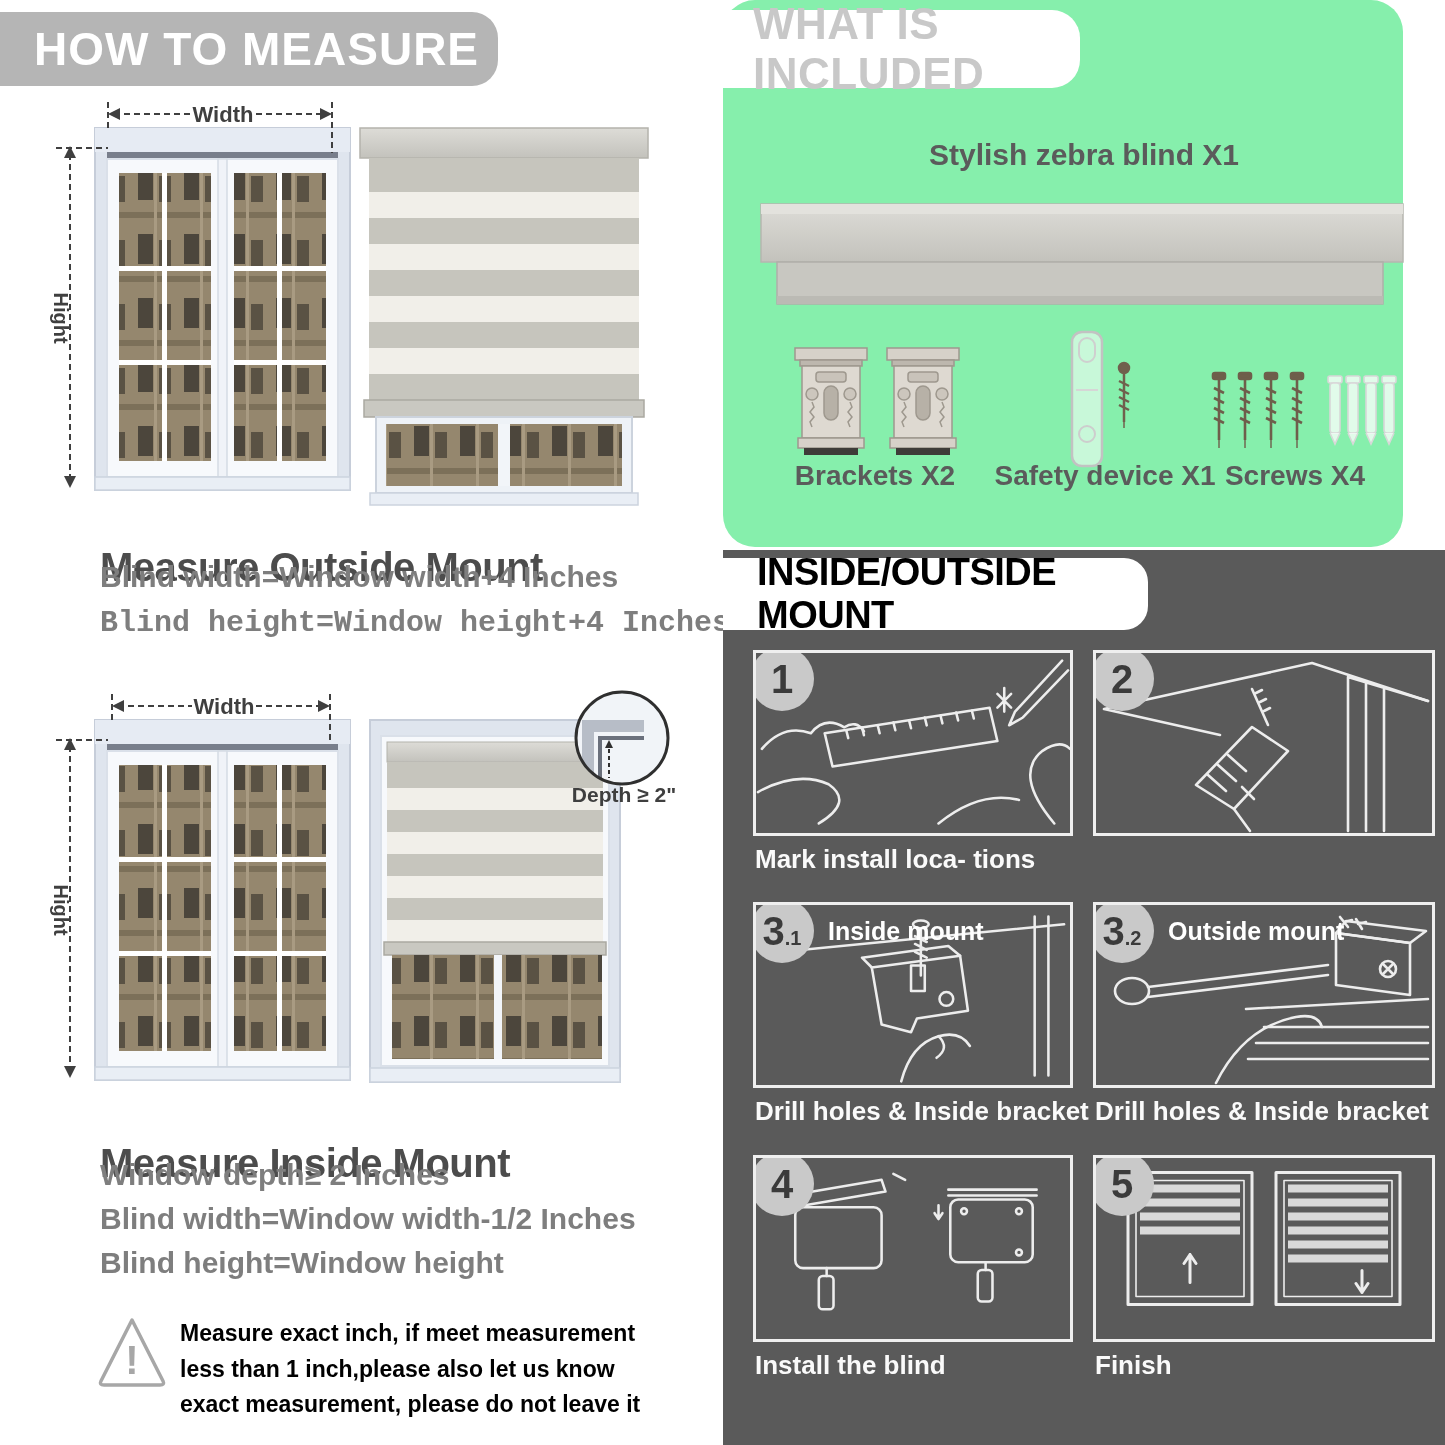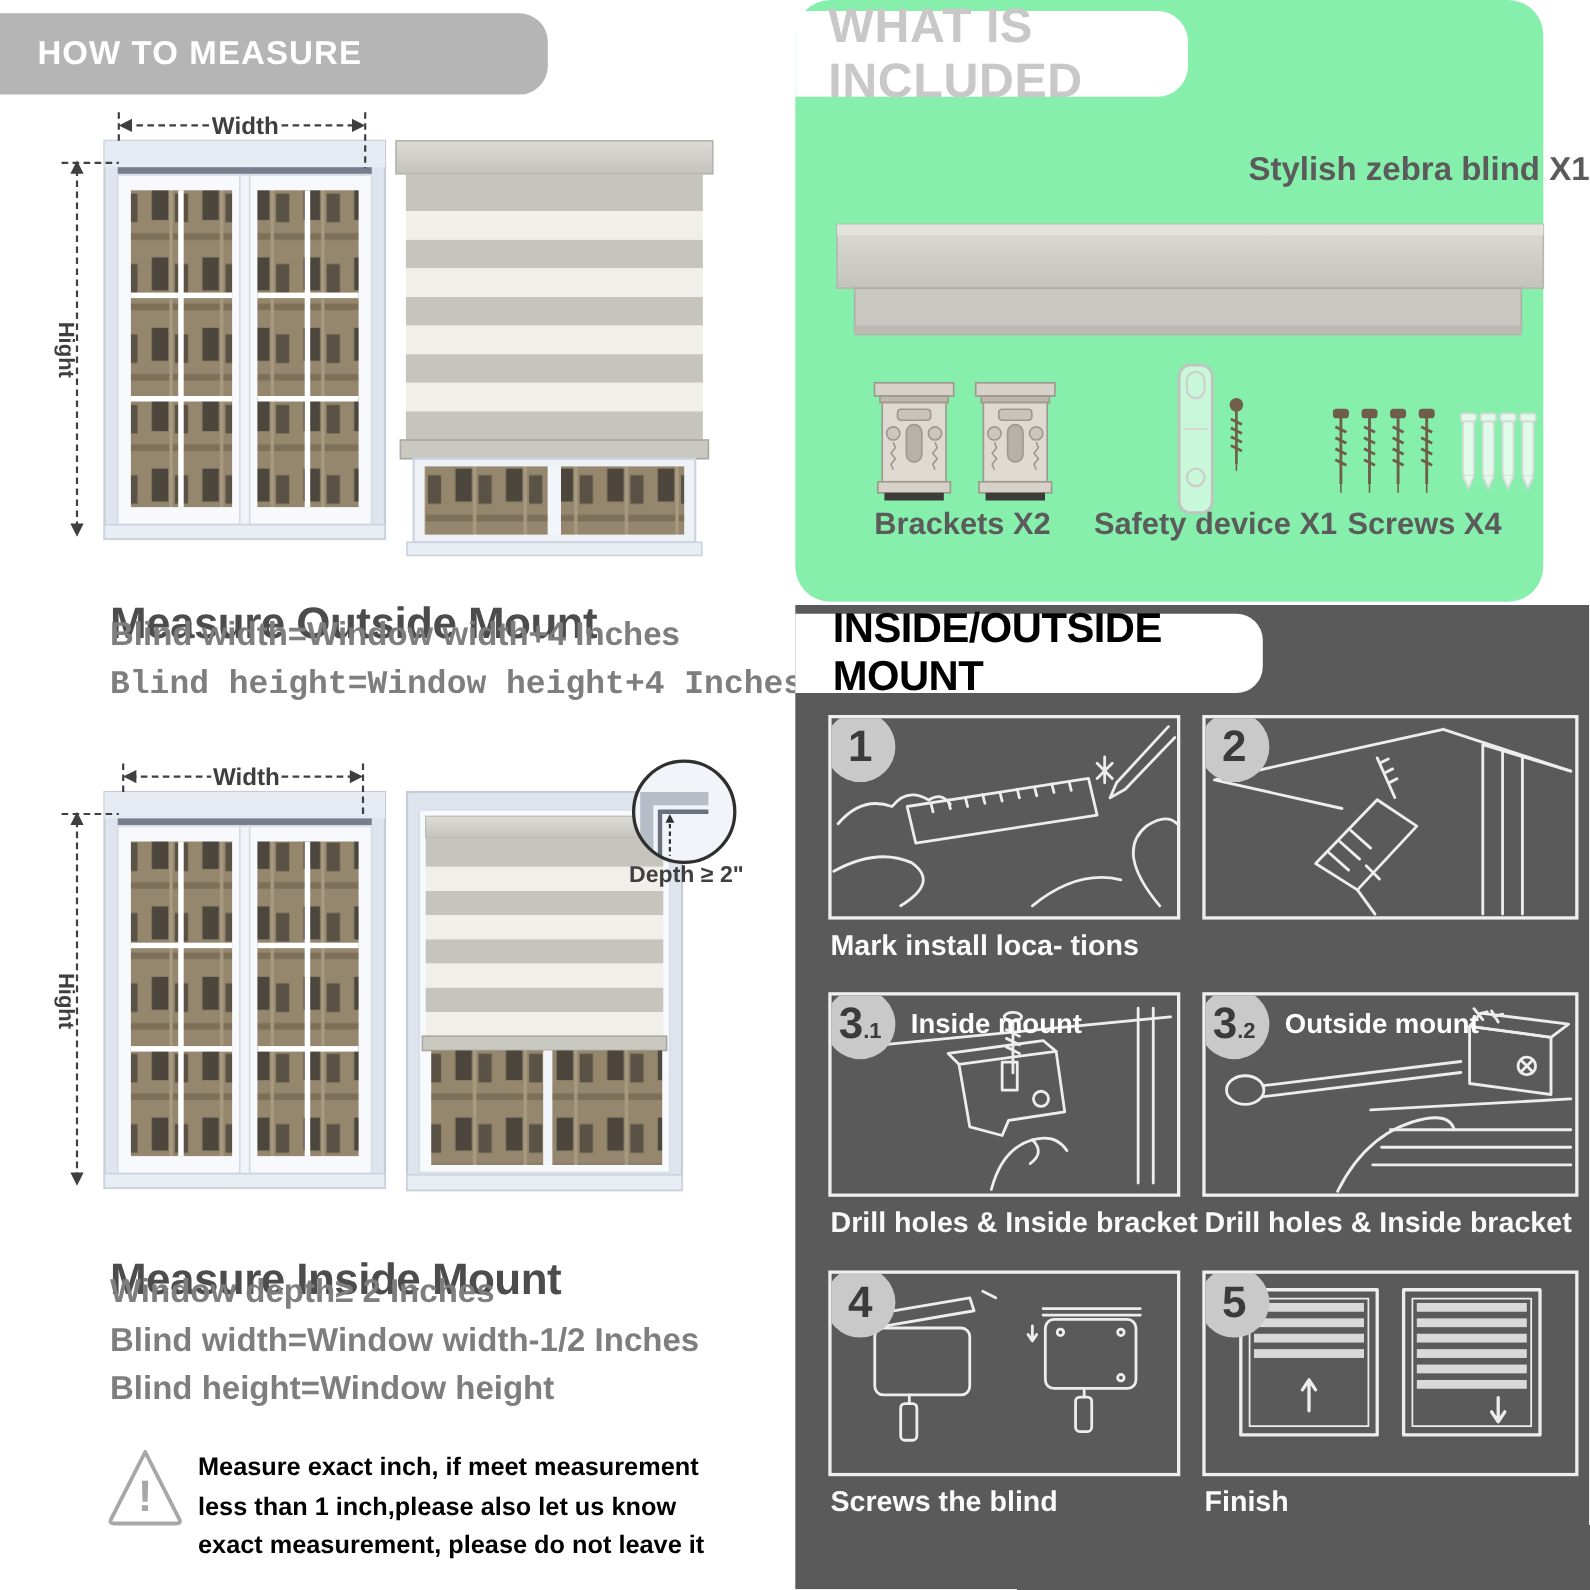--- a/index.html
+++ b/index.html
@@ -2,40 +2,40 @@
 <html><head>
 <meta charset="utf-8">
 <style>
   html,body{margin:0;padding:0;background:#ffffff;}
   body{font-family:"Liberation Sans", sans-serif;}
   .stage{position:relative;width:1445px;height:1445px;overflow:hidden;background:#ffffff;}
   .stage *{box-sizing:border-box;}
 
   
   .l-header{position:absolute;left:0;top:12px;width:498px;height:74px;background:#b5b5b5;
-    border-radius:0 26px 26px 0;color:#ffffff;font-size:30px;font-weight:bold;letter-spacing:1px;
+    border-radius:0 26px 26px 0;color:#ffffff;font-size:46px;font-weight:bold;letter-spacing:1px;
     display:flex;align-items:center;padding-left:34px;}
   .d-outside{position:absolute;left:40px;top:98px;width:660px;height:412px;}
   .d-inside{position:absolute;left:40px;top:688px;width:660px;height:425px;}
   .m-title{position:absolute;left:100px;font-size:40px;font-weight:bold;color:#4c4c4c;letter-spacing:-0.5px;}
   .o-title{top:512px;}
   .i-title{top:1108px;}
   .ln{position:absolute;left:100px;font-size:30px;font-weight:bold;color:#7e7e7e;margin:0;}
   .o1{top:560px;} .o2{top:606px;font-family:Liberation Mono, monospace;}
   .i1{top:1158px;} .i2{top:1202px;} .i3{top:1246px;}
   .warn-tri{position:absolute;left:95px;top:1312px;width:74px;height:78px;}
   .warn-text{position:absolute;left:180px;top:1316px;width:470px;font-size:23px;line-height:1.55;
     color:#000000;font-weight:bold;margin:0;}
 
   
   .r-light{position:absolute;left:723px;top:0;width:680px;height:547px;background:#86efac;border-radius:32px;}
   .r-header{position:absolute;left:0;top:10px;width:357px;height:78px;background:#ffffff;
     border-radius:0 28px 28px 0;color:#c8c8c8;font-size:44px;font-weight:bold;letter-spacing:0.5px;
     display:flex;align-items:center;padding-left:30px;}
-  .product-title{position:absolute;left:0;top:138px;width:722px;text-align:right;
+  .product-title{position:absolute;left:0;top:138px;width:722px;text-align:center;
     font-size:30px;font-weight:bold;color:#5b5b5b;}
   .product-svg{position:absolute;left:32px;top:192px;width:660px;height:118px;}
   .comp-bracket1{position:absolute;left:69px;top:342px;width:78px;height:118px;}
   .comp-bracket2{position:absolute;left:161px;top:342px;width:78px;height:118px;}
   .comp-safety{position:absolute;left:329px;top:328px;width:100px;height:155px;}
   .comp-screws{position:absolute;left:482px;top:370px;width:200px;height:100px;}
   .comp-label{position:absolute;top:460px;font-size:28px;font-weight:bold;color:#5b5b5b;text-align:center;}
   .cl1{left:57px;width:190px;}
   .cl2{left:257px;width:250px;}
   .cl3{left:472px;width:200px;}
@@ -441,21 +441,21 @@
           <rect x="198" y="40" width="84" height="64" rx="8"></rect>
           <circle cx="212" cy="52" r="3"></circle>
             <circle cx="268" cy="52" r="3"></circle>
             <circle cx="268" cy="94" r="3"></circle>
           <path d="M186,46 v14 M186,60 l-4,-6 M186,60 l4,-6"></path>
           <path d="M234,104 v8"></path>
             <rect x="226" y="112" width="15" height="32" rx="4"></rect>
         </g>
       </svg>
     </div>
-    <div class="scap capA capr3">Screws the blind</div>
+    <div class="scap capA capr3">Install the blind</div>
 
     <div class="sbox colB row3">
       <span class="badge">
         <b>5</b>
           <i></i>
         </span>
       <svg class="art" viewBox="0 0 336 180">
         <g stroke="#ededed" stroke-width="3" fill="none" stroke-linecap="round" stroke-linejoin="round">
           <rect x="32" y="14" width="124" height="132"></rect>
           <rect x="40" y="22" width="108" height="116" stroke-width="1.6"></rect>

